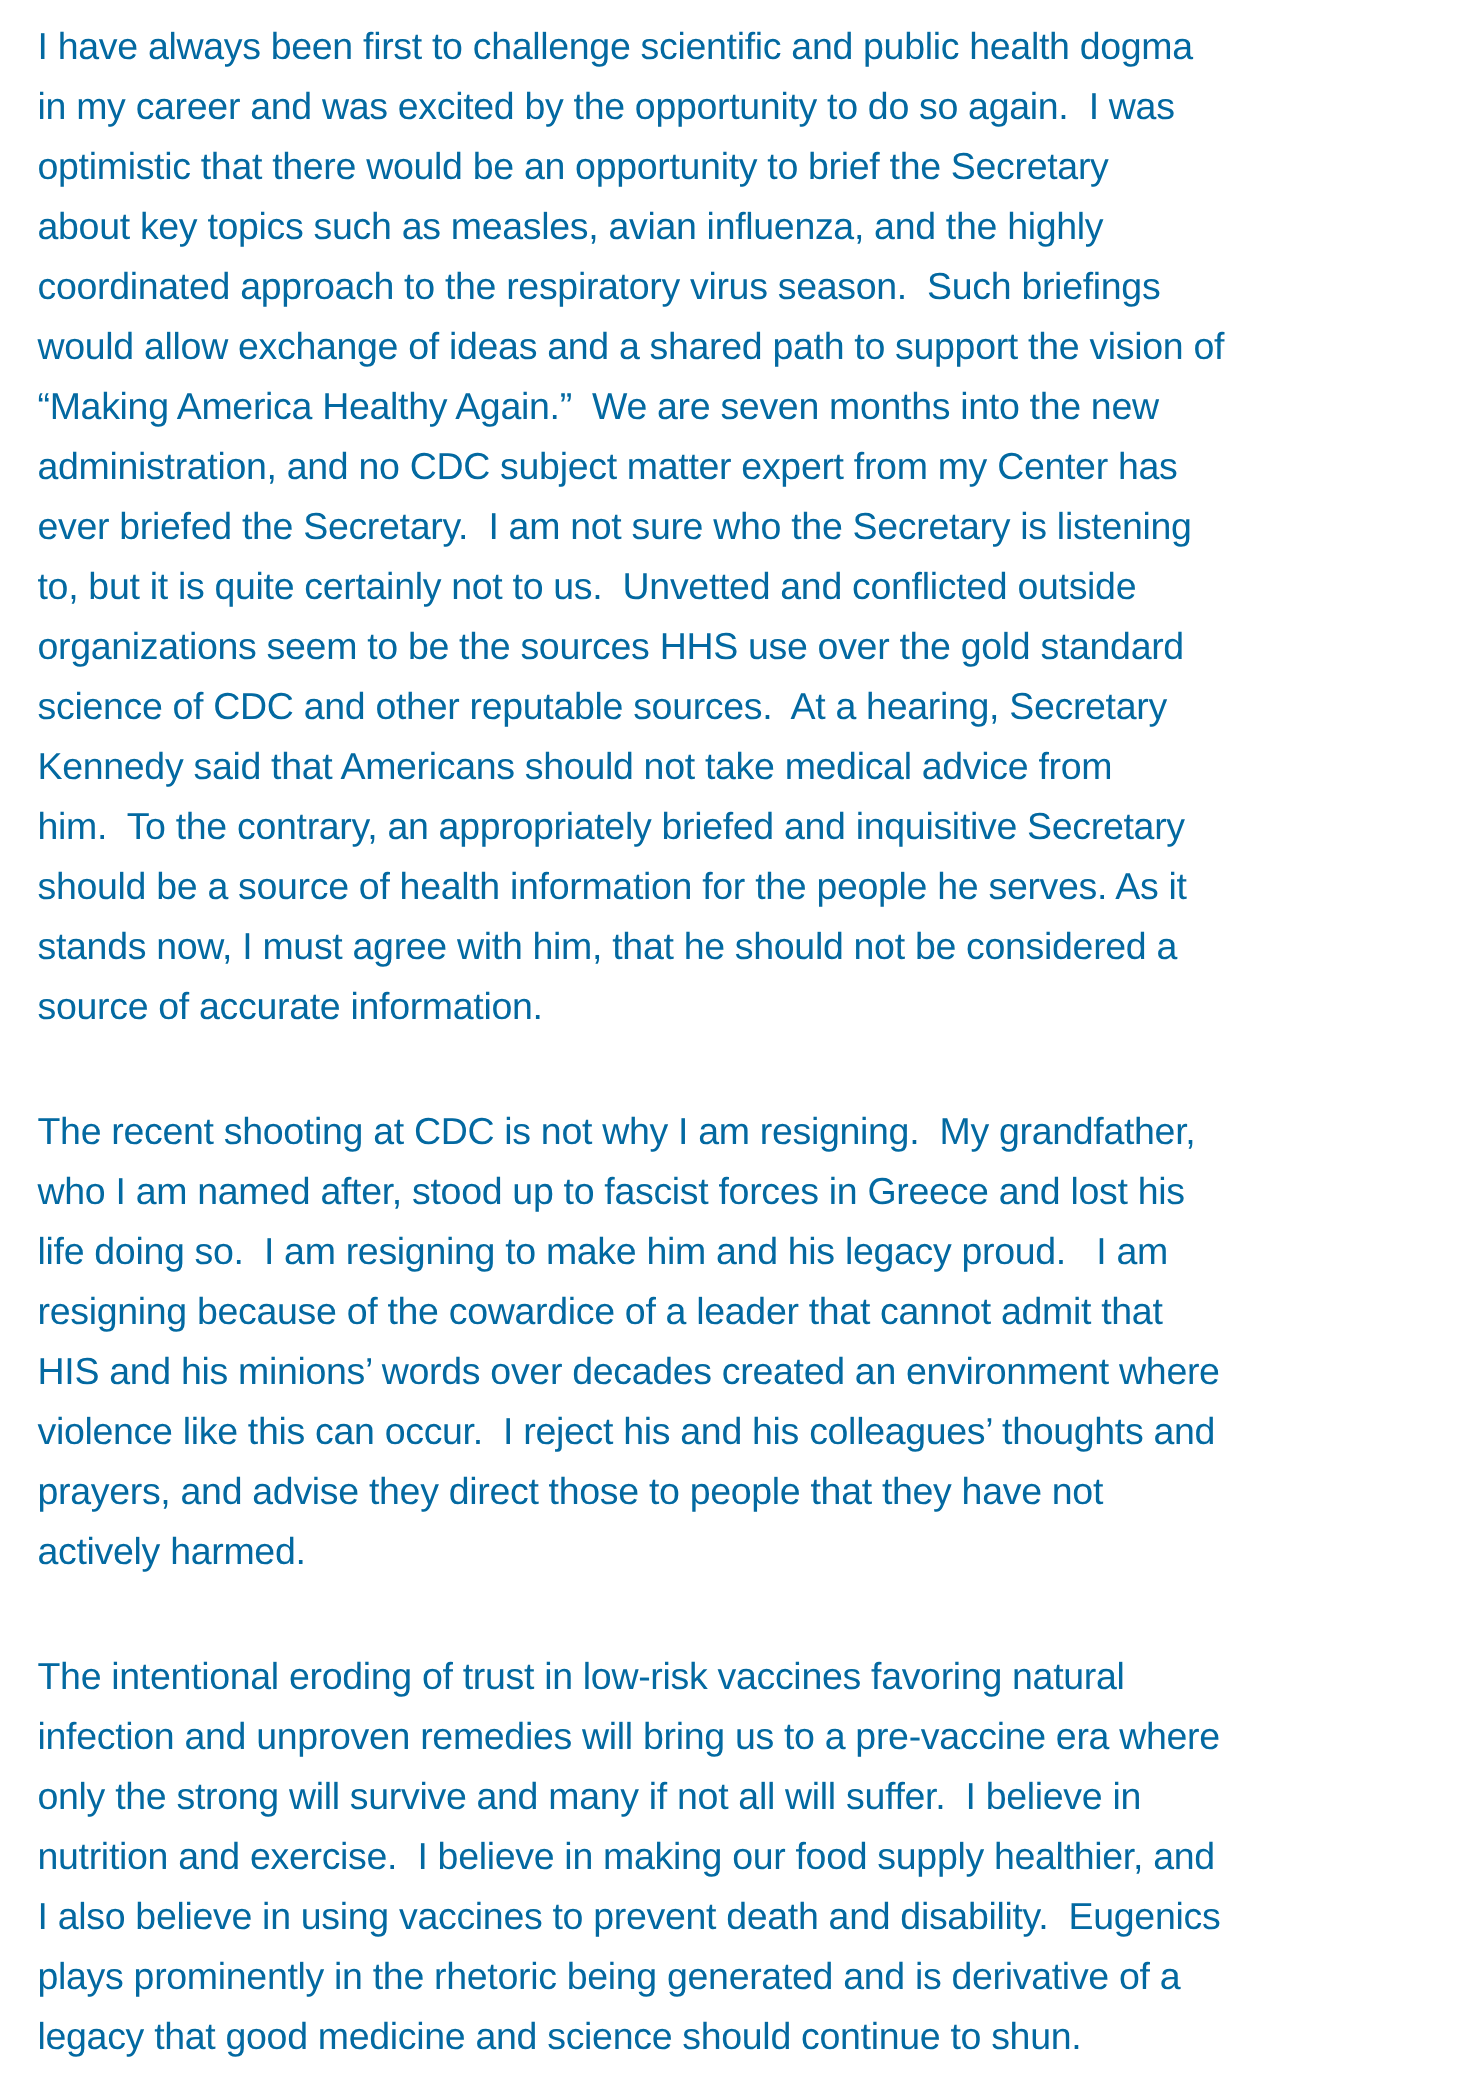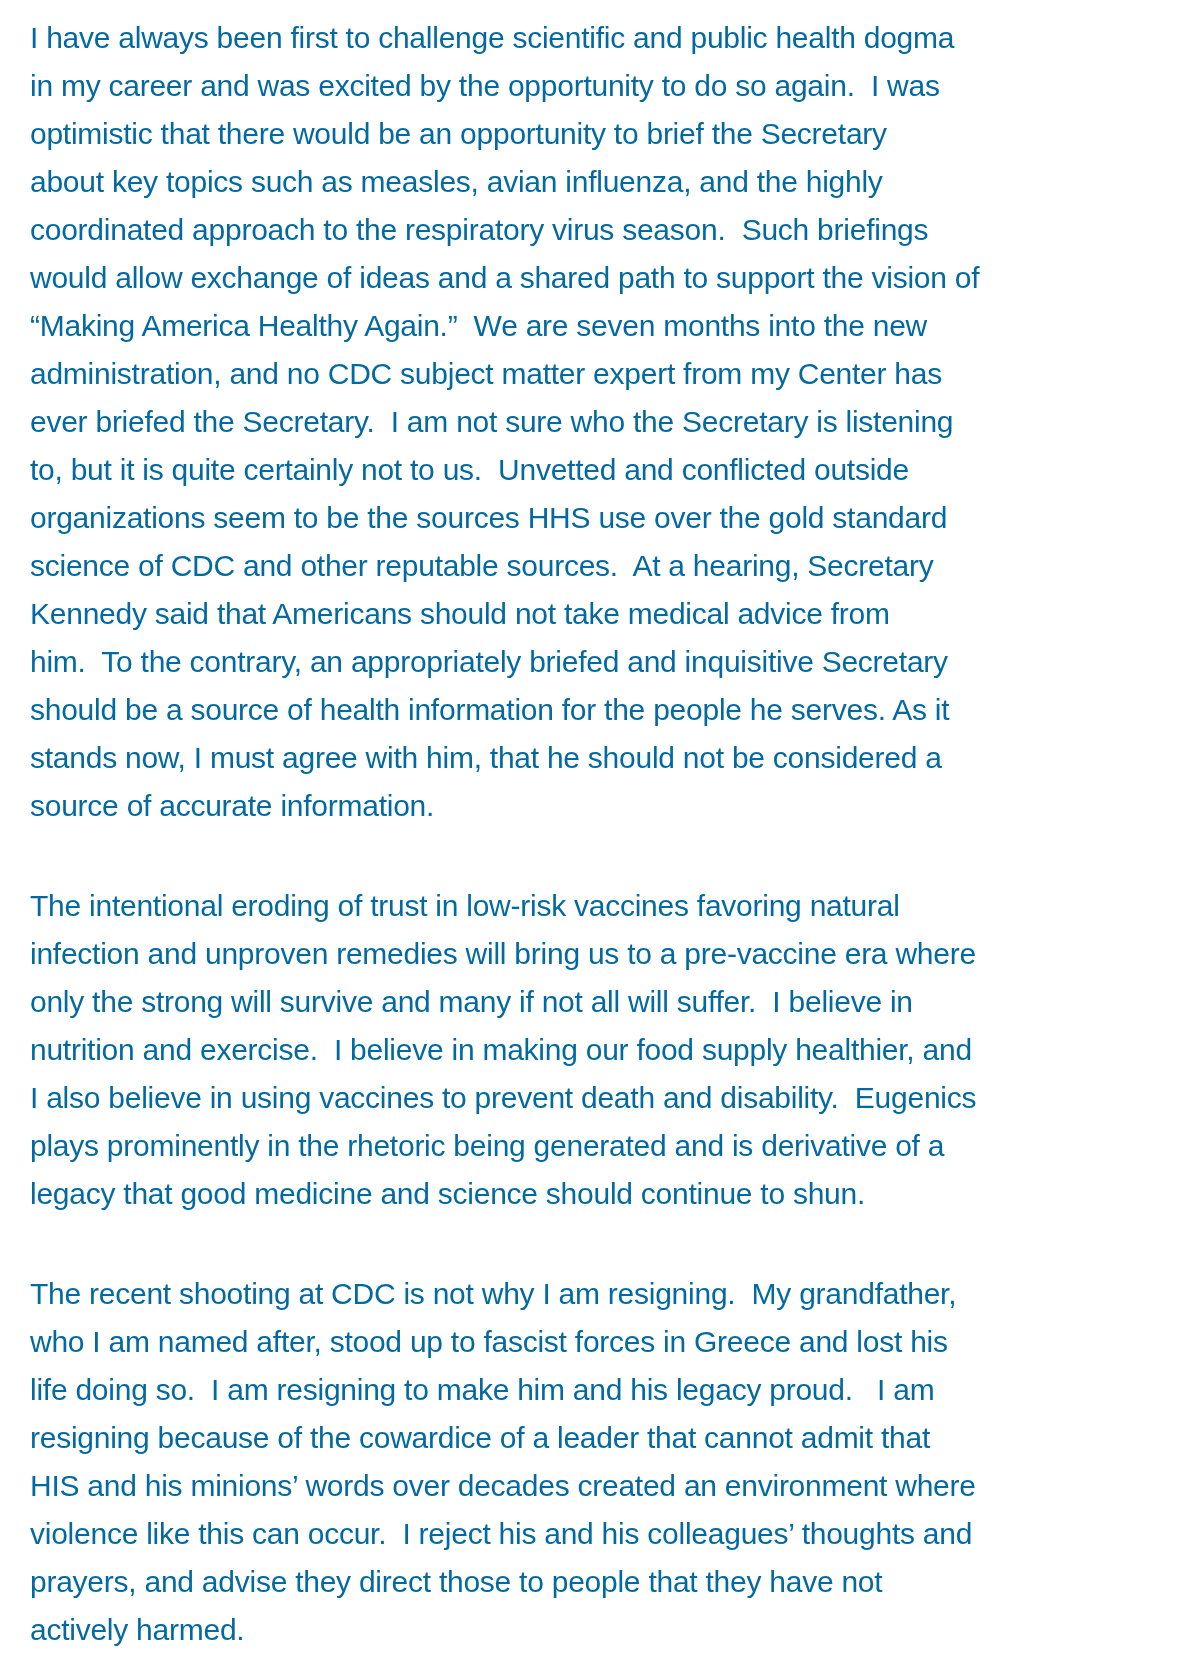--- a/index.html
+++ b/index.html
@@ -44,28 +44,28 @@
 administration, and no CDC subject matter expert from my Center has
 ever briefed the Secretary.  I am not sure who the Secretary is listening
 to, but it is quite certainly not to us.  Unvetted and conflicted outside
 organizations seem to be the sources HHS use over the gold standard
 science of CDC and other reputable sources.  At a hearing, Secretary
 Kennedy said that Americans should not take medical advice from
 him.  To the contrary, an appropriately briefed and inquisitive Secretary
 should be a source of health information for the people he serves. As it
 stands now, I must agree with him, that he should not be considered a
 source of accurate information.</p>
-  <p class="para">The intentional eroding of trust in low-risk vaccines favoring natural
-infection and unproven remedies will bring us to a pre-vaccine era where
-only the strong will survive and many if not all will suffer.  I believe in
-nutrition and exercise.  I believe in making our food supply healthier, and
-I also believe in using vaccines to prevent death and disability.  Eugenics
-plays prominently in the rhetoric being generated and is derivative of a
-legacy that good medicine and science should continue to shun.</p>
   <p class="para">The recent shooting at CDC is not why I am resigning.  My grandfather,
 who I am named after, stood up to fascist forces in Greece and lost his
 life doing so.  I am resigning to make him and his legacy proud.   I am
 resigning because of the cowardice of a leader that cannot admit that
 HIS and his minions’ words over decades created an environment where
 violence like this can occur.  I reject his and his colleagues’ thoughts and
 prayers, and advise they direct those to people that they have not
 actively harmed.</p>
+  <p class="para">The intentional eroding of trust in low-risk vaccines favoring natural
+infection and unproven remedies will bring us to a pre-vaccine era where
+only the strong will survive and many if not all will suffer.  I believe in
+nutrition and exercise.  I believe in making our food supply healthier, and
+I also believe in using vaccines to prevent death and disability.  Eugenics
+plays prominently in the rhetoric being generated and is derivative of a
+legacy that good medicine and science should continue to shun.</p>
 </div>
 
 </body></html>

